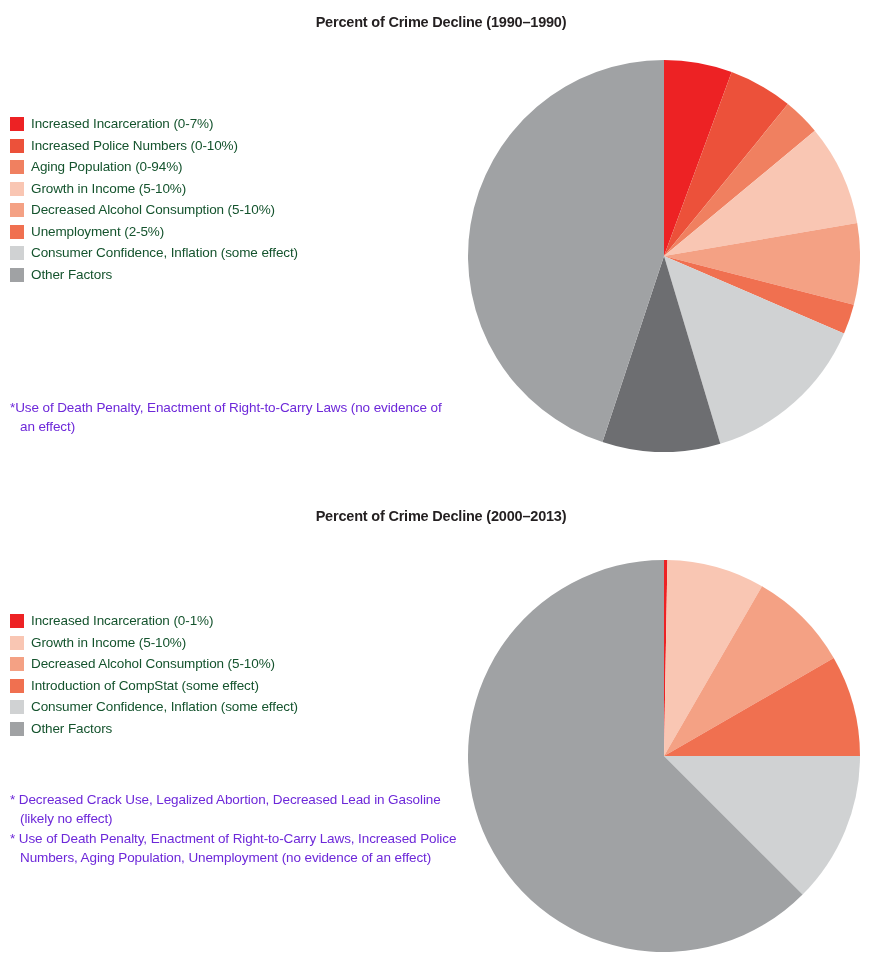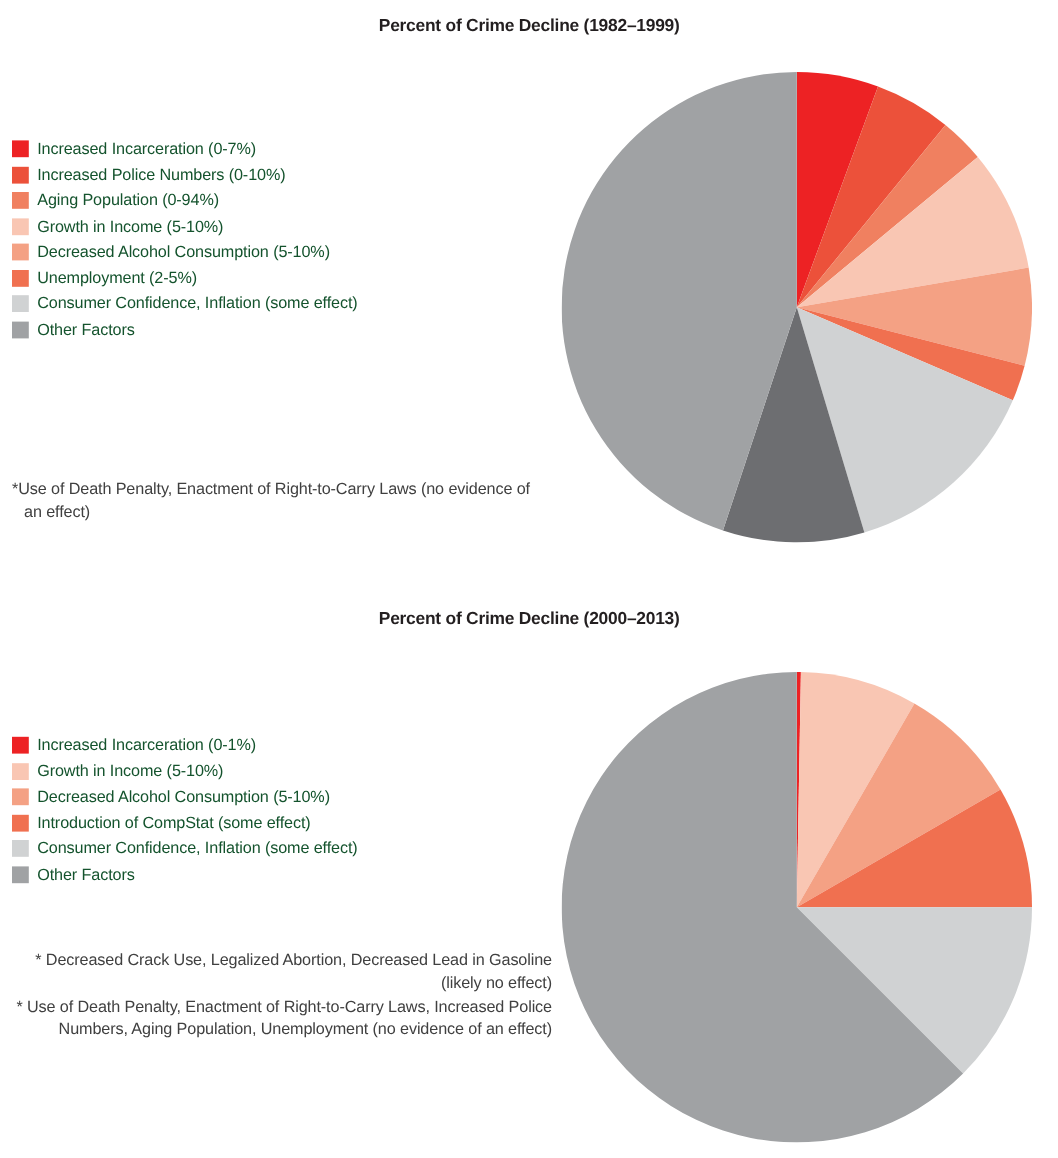--- a/index.html
+++ b/index.html
@@ -73,38 +73,38 @@
     max-width: 420px;
   }
   .legend-label.wide { max-width: 425px; }
 
   .footnotes {
     position: absolute;
     left: 10px;
     width: 450px;
   }
   #footnotes-1 { top: 398px; }
-  #footnotes-2 { top: 300px; text-align: right; }
+  #footnotes-2 { top: 300px; }
 
   .footnote {
     font-size: 13.5px;
     line-height: 19px;
     letter-spacing: -0.1px;
-    color: #404040;
+    color: #6d28d9;
     margin-bottom: 1px;
     padding-left: 10px;
     text-indent: -10px;
   }
 </style>
 </head>
 <body>
 
 <section class="panel" id="panel-1">
 
-  <div class="chart-title">Percent of Crime Decline (1982–1999)</div>
+  <div class="chart-title">Percent of Crime Decline (1990–1990)</div>
 
   <div class="pie-wrap" id="pie-1-wrap">
     <svg class="pie-svg" viewBox="0 0 392 392">
       <g id="pie-1-slices">
           <path d="M 196 196 L 196 0 A 196 196 0 0 1 263.6784470037128 12.055367539127047 Z" fill="#ED2224"></path>
           <path d="M 196 196 L 263.6784470037128 12.055367539127047 A 196 196 0 0 1 319.8777433223108 44.110880213980806 Z" fill="#EC513A"></path>
           <path d="M 196 196 L 319.8777433223108 44.110880213980806 A 196 196 0 0 1 346.80231278919143 70.80150776694289 Z" fill="#F08060"></path>
           <path d="M 196 196 L 346.80231278919143 70.80150776694289 A 196 196 0 0 1 389.1978799414153 162.97608160525954 Z" fill="#F9C6B3"></path>
           <path d="M 196 196 L 389.1978799414153 162.97608160525954 A 196 196 0 0 1 385.8422995812117 244.74321788431155 Z" fill="#F4A184"></path>
           <path d="M 196 196 L 385.8422995812117 244.74321788431155 A 196 196 0 0 1 376.0154907432451 273.5269185023412 Z" fill="#F07050"></path>

